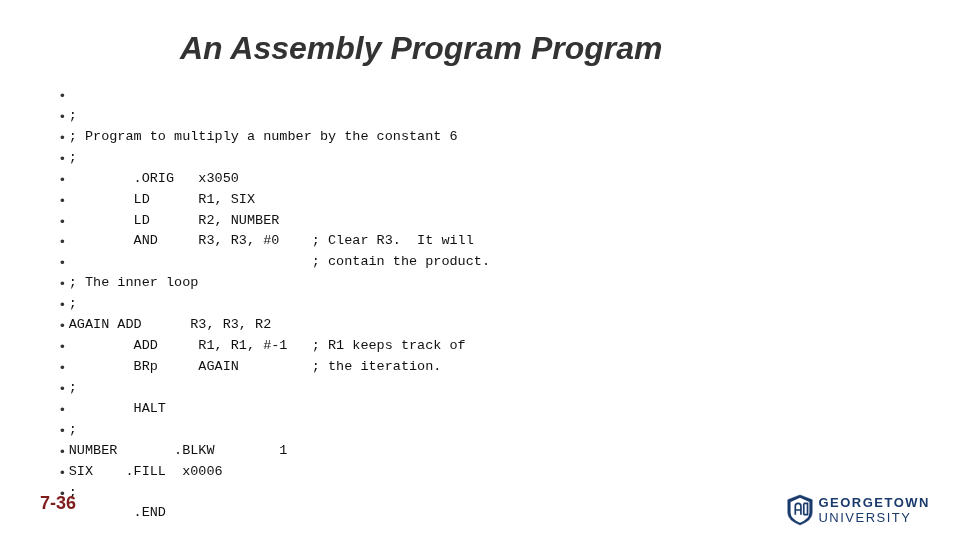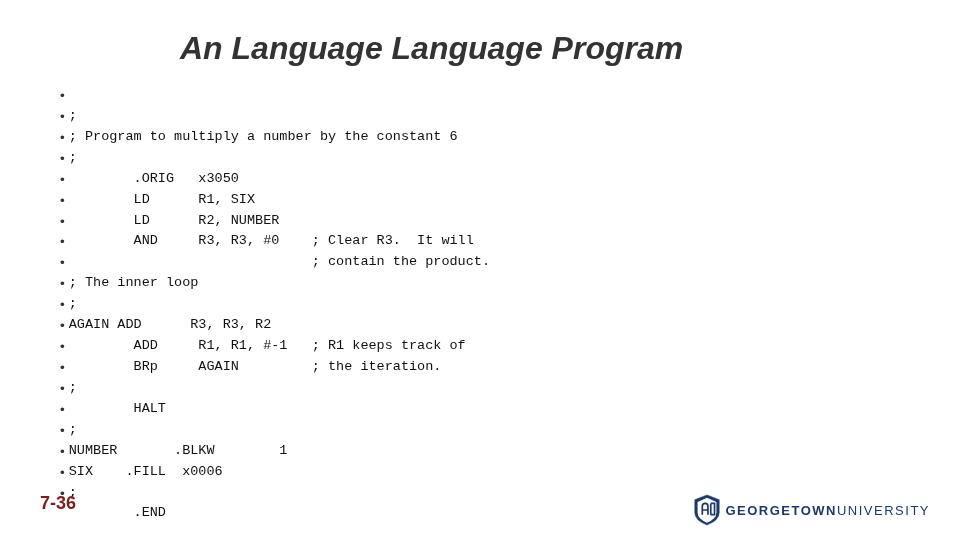--- a/index.html
+++ b/index.html
@@ -86,21 +86,21 @@
       gap: 4px;
     }
 
     .logo-shield {
       width: 28px;
       height: 32px;
     }
 
     .logo-text-block {
       display: flex;
-      flex-direction: row;
+      flex-direction: column;
     }
 
     .main-content {
       display: flex;
       flex-direction: row;
       align-items: flex-start;
     }
 
     .bullet-dots {
       display: flex;
@@ -112,21 +112,21 @@
     .dot-line {
       font-size: 13.5px;
       line-height: 1.55;
       color: #333;
     }
   </style>
 </head>
 <body>
 
 <div class="slide">
-  <div class="title">An Language Language Program</div>
+  <div class="title">An Assembly Program Program</div>
 
   <div class="main-content">
     <div class="bullet-dots">
       <div class="dot-line">•</div>
       <div class="dot-line">•</div>
       <div class="dot-line">•</div>
       <div class="dot-line">•</div>
       <div class="dot-line">•</div>
       <div class="dot-line">•</div>
       <div class="dot-line">•</div>

